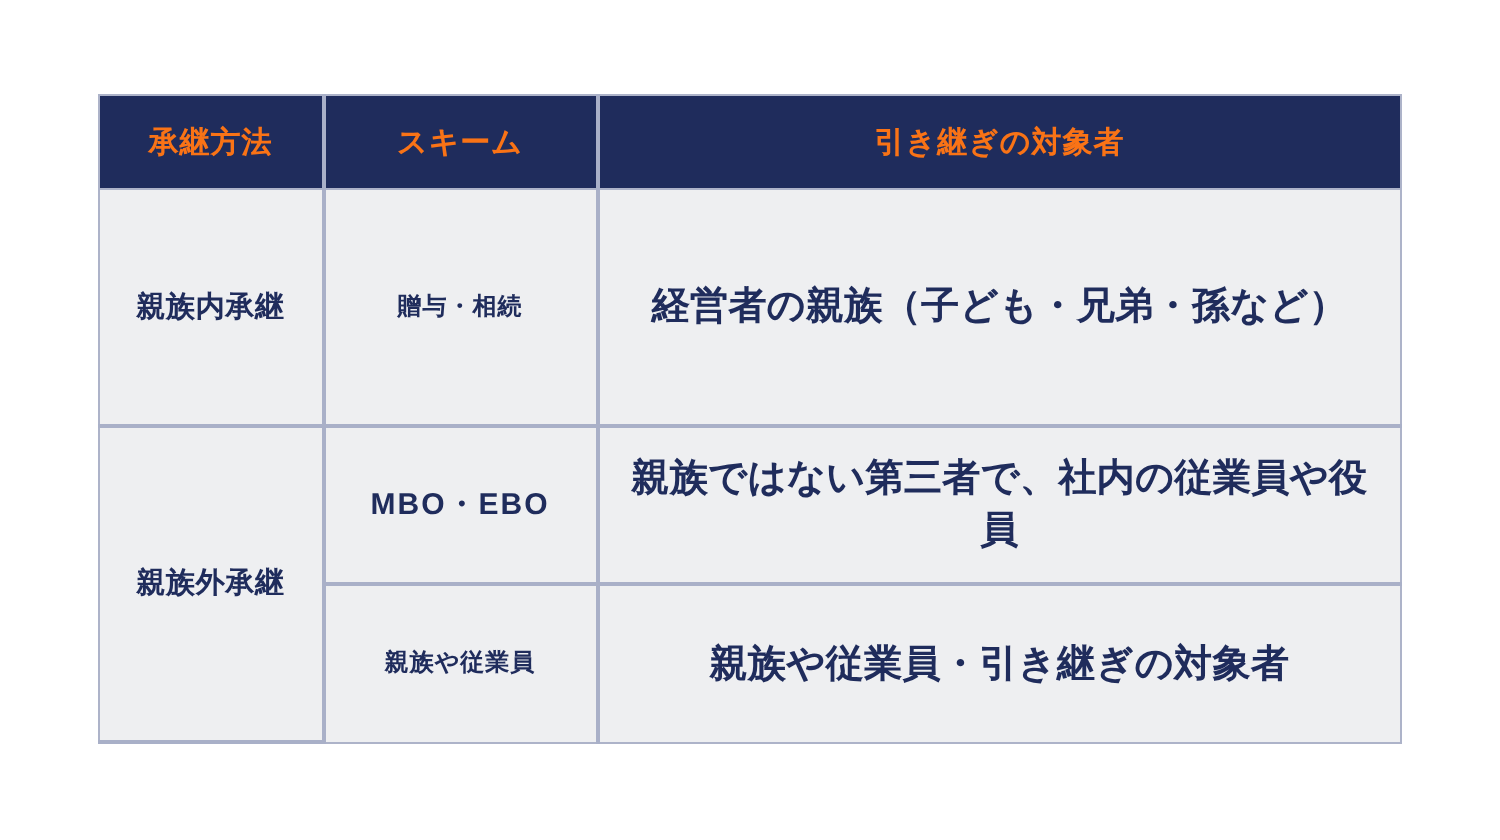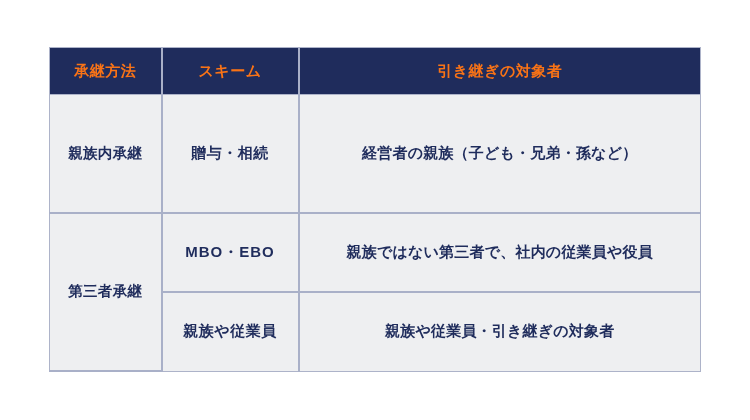--- a/index.html
+++ b/index.html
@@ -77,25 +77,25 @@
 
   .col-method { width: 112px; }
   .col-scheme { width: 137px; }
   .col-target { width: auto; }
 
   .cell-method {
     font-size: 14.5px;
     letter-spacing: 0.3px;
   }
   .cell-scheme {
-    font-size: 15px;
+    font-size: 12px;
     letter-spacing: 0.5px;
   }
   .cell-target {
-    font-size: 15px;
+    font-size: 19px;
     text-align: left;
     padding-left: 32px;
     letter-spacing: 0.2px;
     font-family: Liberation Serif, serif;
   }
   .cell-latin {
     font-size: 15px;
     letter-spacing: 1px;
   }
 
@@ -120,21 +120,21 @@
           <th>引き継ぎの対象者</th>
         </tr>
       </thead>
       <tbody>
         <tr class="row-tall">
           <td class="cell-method">親族内承継</td>
           <td class="cell-scheme">贈与・相続</td>
           <td class="cell-target">経営者の親族（子ども・兄弟・孫など）</td>
         </tr>
         <tr class="row-mid">
-          <td class="cell-method" rowspan="2">第三者承継</td>
+          <td class="cell-method" rowspan="2">親族外承継</td>
           <td class="cell-scheme cell-latin">MBO・EBO</td>
           <td class="cell-target">親族ではない第三者で、社内の従業員や役員</td>
         </tr>
         <tr class="row-mid">
           <td class="cell-scheme">親族や従業員</td>
           <td class="cell-target">親族や従業員・引き継ぎの対象者</td>
         </tr>
       </tbody>
     </table>
   </div>

